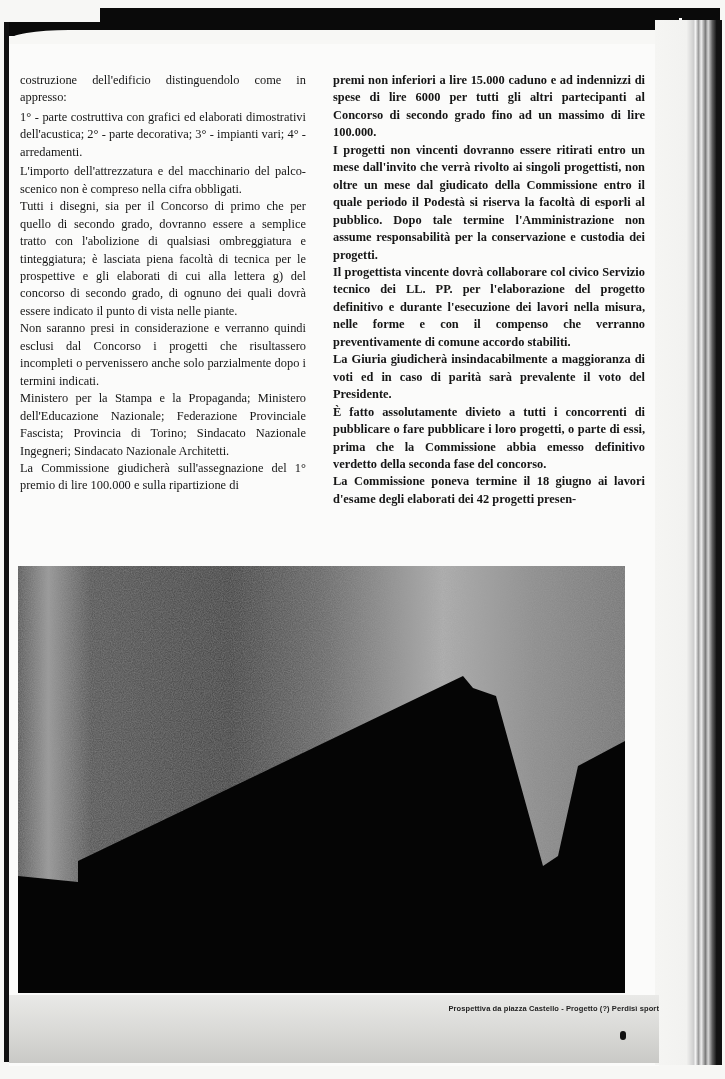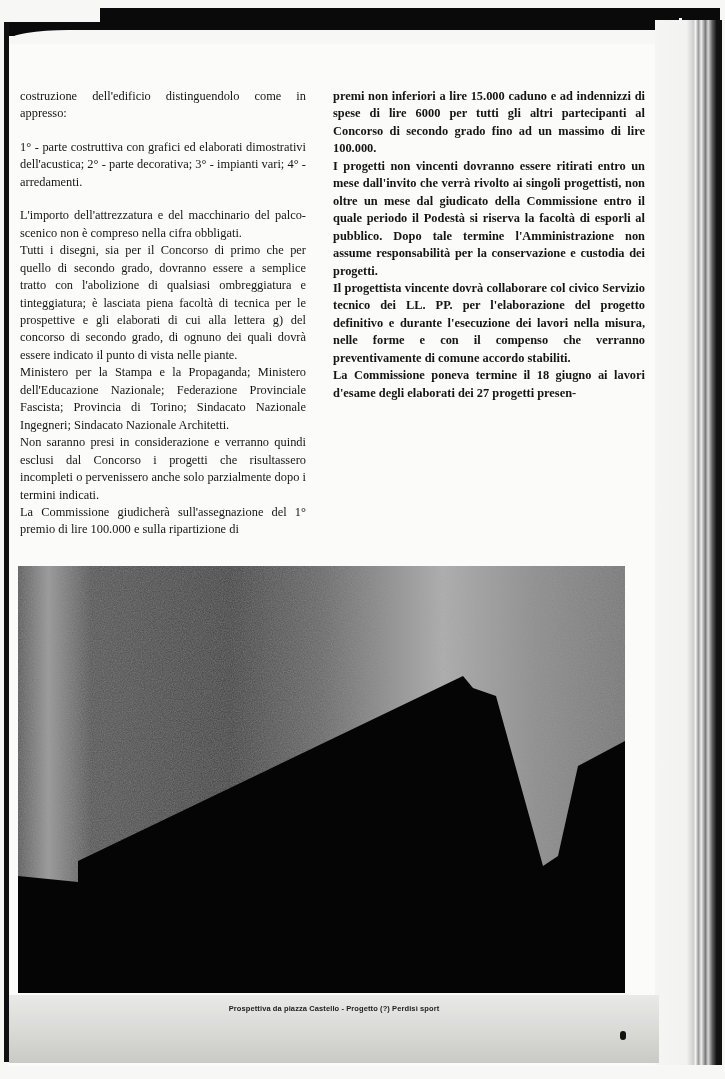--- a/index.html
+++ b/index.html
@@ -3,28 +3,28 @@
 <meta charset="utf-8">
 <style>
   html, body { margin:0; padding:0; }
   body { width:725px; height:1079px; background:#f7f7f5; position:relative; overflow:hidden; font-family:"Liberation Serif", serif; }
   .topbar { position:absolute; left:100px; top:8px; width:620px; height:26px; background:#0a0a0a; }
   .topbar2 { position:absolute; left:8px; top:22px; width:712px; height:14px; background:#0a0a0a; }
   .topbar-curve { position:absolute; left:8px; top:30px; width:700px; height:14px; background:#f7f7f5; border-top-left-radius:60px 10px; border-top-right-radius:10px 8px; }
   .leftedge { position:absolute; left:4px; top:22px; width:5px; height:1040px; background:#111; }
   .page { position:absolute; left:9px; top:36px; width:650px; height:1030px; background:#fbfbfa; }
   .spine { position:absolute; right:0; top:20px; width:70px; height:1045px; background:linear-gradient(90deg,#f5f5f3 0%,#f2f2f0 45%,#cfcfcf 55%,#f3f3f3 58%,#9a9a9a 62%,#efefef 66%,#7a7a7a 72%,#d8d8d8 76%,#5c5c5c 82%,#111 88%,#111 95%,#f7f7f5 96%); }
-  .col { position:absolute; top:88px; font-size:12.4px; line-height:17.45px; color:#151515; text-align:justify; }
+  .col { position:absolute; top:72px; font-size:12.4px; line-height:17.45px; color:#151515; text-align:justify; }
   .col p { margin:0; }
-  .col p.gap { margin-top:16px; }
+  .col p.gap { margin-top:2px; }
   .col-left { left:20px; width:286px; }
   .col-right { left:333px; width:312px;font-weight:bold; }
   .photo { position:absolute; left:18px; top:566px; width:607px; height:427px; overflow:hidden; background:#1b1b1b; }
   .photo svg { display:block; }
-  .caption { position:absolute; left:0; width:650px; top:1004px; text-align:center; font-family:"Liberation Sans", sans-serif; font-weight:bold; font-size:7.5px; color:#222; letter-spacing:0.1px; }
+  .caption { position:absolute; left:0; width:650px; top:1004px; text-align:right; font-family:"Liberation Sans", sans-serif; font-weight:bold; font-size:7.5px; color:#222; letter-spacing:0.1px; }
   .bottom-strip { position:absolute; left:9px; top:995px; width:650px; height:68px; background:linear-gradient(180deg,#e9e9e7,#d7d7d4 60%,#c9c9c6); }
   .page-num { position:absolute; left:620px; top:1031px; width:6px; height:9px; background:#111; border-radius:3px; }
   .dot { position:absolute; left:679px; top:18px; width:3px; height:5px; background:#fff; }
 </style>
 </head>
 <body>
 
 <div class="topbar"></div>
 <div class="topbar2"></div>
 <div class="dot"></div>
@@ -32,29 +32,31 @@
 <div class="page">
   <div class="topbar-curve" style="left:0;top:-6px;"></div>
 </div>
 <div class="spine"></div>
 
 <div class="col col-left" id="colL">
     <p>costruzione dell'edificio distinguendolo come in appresso:</p>
     <p class="gap">1° - parte costruttiva con grafici ed elaborati dimostrativi dell'acustica; 2° - parte decorativa; 3° - impianti vari; 4° - arredamenti.</p>
     <p class="gap">L'importo dell'attrezzatura e del macchinario del palco-scenico non è compreso nella cifra obbligati.</p>
     <p>Tutti i disegni, sia per il Concorso di primo che per quello di secondo grado, dovranno essere a semplice tratto con l'abolizione di qualsiasi ombreggiatura e tinteggiatura; è lasciata piena facoltà di tecnica per le prospettive e gli elaborati di cui alla lettera g) del concorso di secondo grado, di ognuno dei quali dovrà essere indicato il punto di vista nelle piante.</p>
+    <p>Non saranno presi in considerazione e verranno quindi esclusi dal Concorso i progetti che risultassero incompleti o pervenissero anche solo parzialmente dopo i termini indicati.</p>
     <p>Ministero per la Stampa e la Propaganda; Ministero dell'Educazione Nazionale; Federazione Provinciale Fascista; Provincia di Torino; Sindacato Nazionale Ingegneri; Sindacato Nazionale Architetti.</p>
-    <p>Non saranno presi in considerazione e verranno quindi esclusi dal Concorso i progetti che risultassero incompleti o pervenissero anche solo parzialmente dopo i termini indicati.</p>
     <p>La Commissione giudicherà sull'assegnazione del 1° premio di lire 100.000 e sulla ripartizione di</p>
   </div>
 <div class="col col-right" id="colR">
     <p>premi non inferiori a lire 15.000 caduno e ad indennizzi di spese di lire 6000 per tutti gli altri partecipanti al Concorso di secondo grado fino ad un massimo di lire 100.000.</p>
     <p>I progetti non vincenti dovranno essere ritirati entro un mese dall'invito che verrà rivolto ai singoli progettisti, non oltre un mese dal giudicato della Commissione entro il quale periodo il Podestà si riserva la facoltà di esporli al pubblico. Dopo tale termine l'Amministrazione non assume responsabilità per la conservazione e custodia dei progetti.</p>
     <p>Il progettista vincente dovrà collaborare col civico Servizio tecnico dei LL. PP. per l'elaborazione del progetto definitivo e durante l'esecuzione dei lavori nella misura, nelle forme e con il compenso che verranno preventivamente di comune accordo stabiliti.</p>
-    <p>La Commissione poneva termine il 18 giugno ai lavori d'esame degli elaborati dei 27 progetti presen-</p>
+    <p>La Giuria giudicherà insindacabilmente a maggioranza di voti ed in caso di parità sarà prevalente il voto del Presidente.</p>
+    <p>È fatto assolutamente divieto a tutti i concorrenti di pubblicare o fare pubblicare i loro progetti, o parte di essi, prima che la Commissione abbia emesso definitivo verdetto della seconda fase del concorso.</p>
+    <p>La Commissione poneva termine il 18 giugno ai lavori d'esame degli elaborati dei 42 progetti presen-</p>
   </div>
 
 <div class="photo">
   <svg width="607" height="427" viewBox="0 0 607 427">
     <defs>
       <filter id="grain" x="0" y="0" width="100%" height="100%">
         <feTurbulence type="fractalNoise" baseFrequency="0.9" numOctaves="2" seed="3" result="n"></feTurbulence>
         <feColorMatrix in="n" type="matrix" values="0 0 0 0 0.35  0 0 0 0 0.35  0 0 0 0 0.35  0 0 0 1.2 -0.25" result="g"></feColorMatrix>
         <feComposite in="g" in2="SourceGraphic" operator="in"></feComposite>
       </filter>

